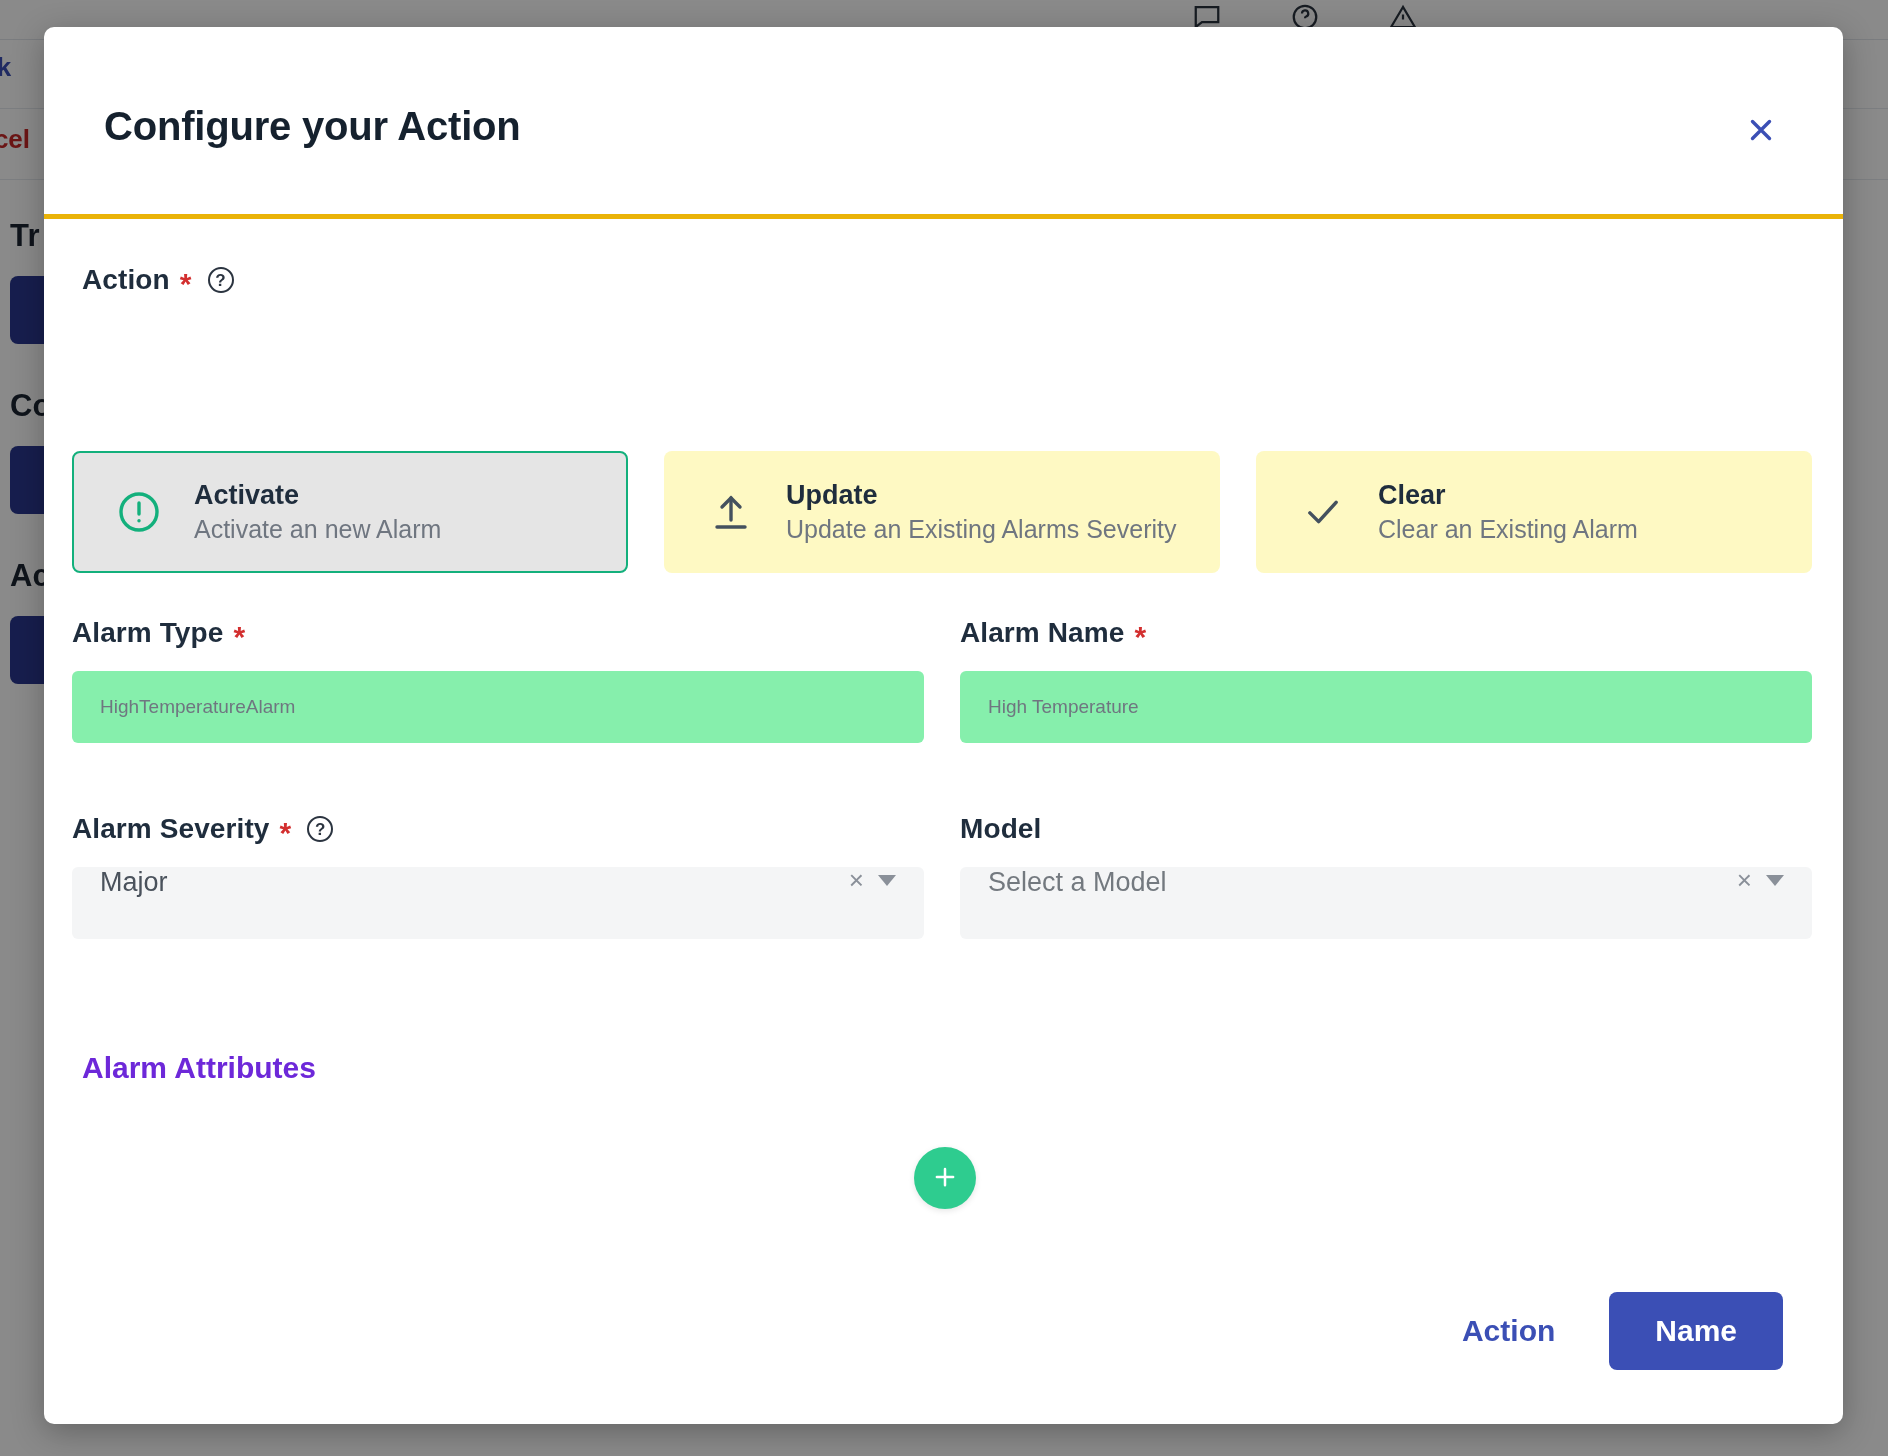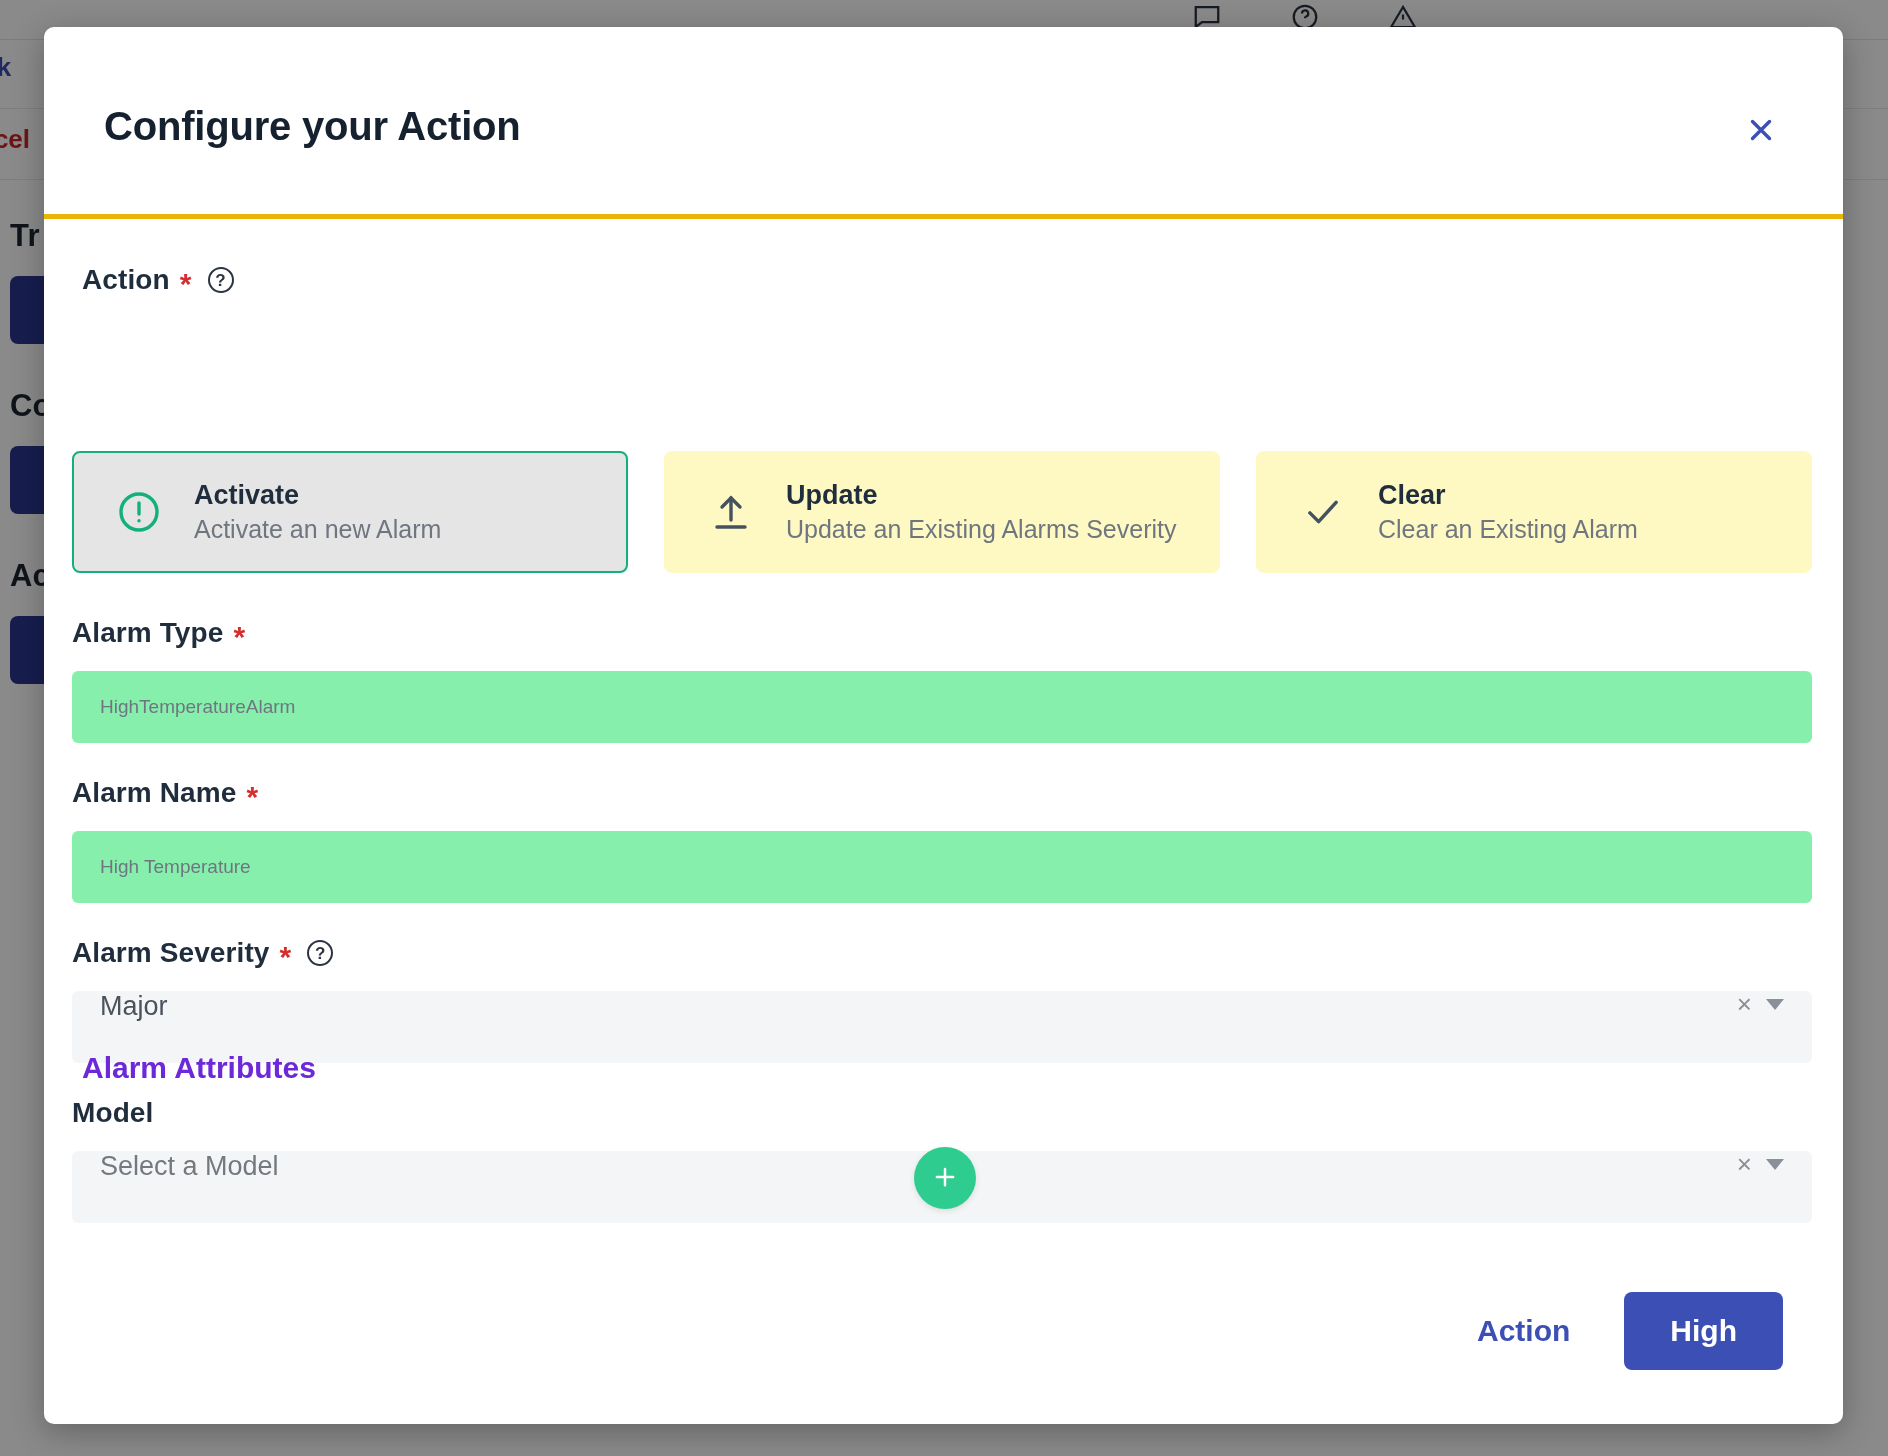--- a/index.html
+++ b/index.html
@@ -221,23 +221,24 @@
     color: #6f7680;
   }
 
   
   .fields {
     position: absolute;
     left: 28px;
     top: 398px;
     width: 1740px;
     display: grid;
-    grid-template-columns: 1fr;
+    grid-template-columns: 1fr 1fr;
     column-gap: 48px;
     row-gap: 0;
+    gap: 36px;
   }
   .field { margin-bottom: 34px; }
   .field .field-label { margin-bottom: 22px; }
   .input-box {
     height: 72px;
     background: #86efac;
     border-radius: 6px;
     display: flex;
     align-items: center;
     padding: 0 28px;
@@ -506,15 +507,15 @@
       <span>
         <svg width="30" height="30" viewBox="0 0 24 24" fill="none" stroke="#ffffff" stroke-width="2" stroke-linecap="round">
           <path d="M12 5.5v13M5.5 12h13"></path>
         </svg>
       </span>
     </button>
   </div>
 
   <div class="modal-footer">
     <button class="btn-cancel">Action</button>
-    <button class="btn-save">High</button>
+    <button class="btn-save">Name</button>
   </div>
 </div>
 
 </body></html>

